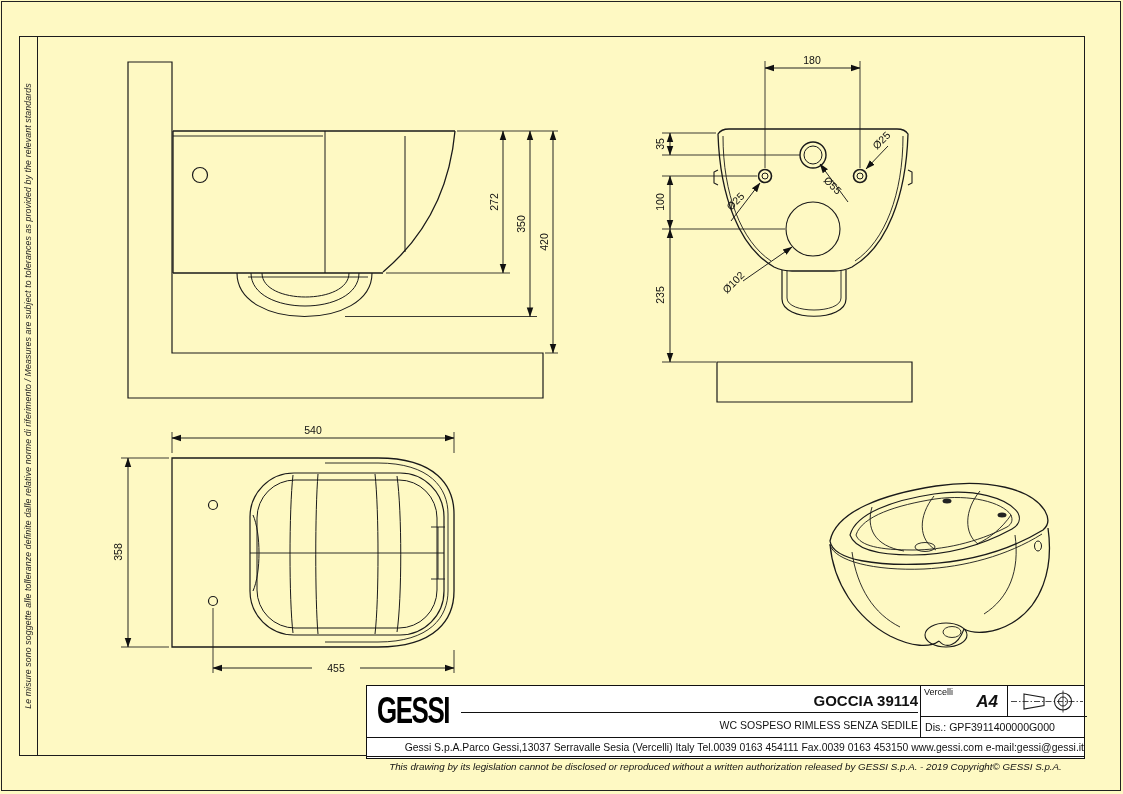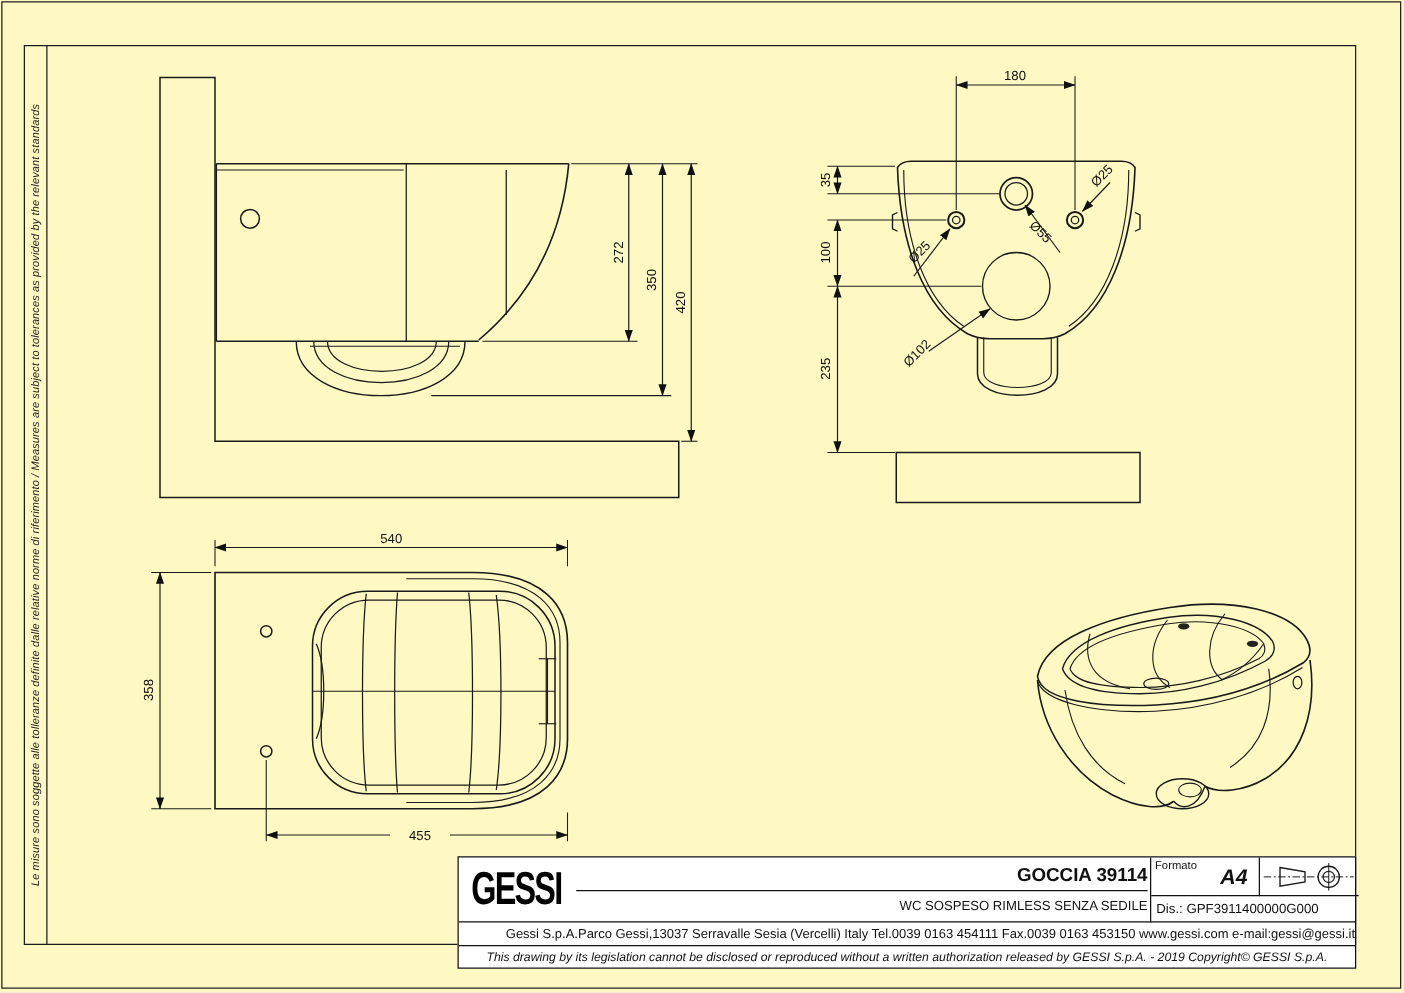--- a/index.html
+++ b/index.html
@@ -13,21 +13,21 @@
   .sidebar{position:absolute;left:19px;top:36px;width:19px;height:720px;border-right:1.1px solid #1c1c1c;box-sizing:border-box;}
   .side-note{
     position:absolute;left:50%;top:50%;
     transform:translate(-50%,-50%) rotate(-90deg);
     white-space:nowrap;font-style:italic;font-size:8.8px;color:#222;letter-spacing:0.1px;
   }
   svg{position:absolute;overflow:visible;}
   svg text{font-family:"Liberation Sans",sans-serif;font-size:10.5px;fill:#111;}
   .ln{stroke:#1a1a1a;fill:none;}
   
-  .tblock{position:absolute;left:366px;top:685px;width:719px;height:90px;border:1.5px solid #111;box-sizing:border-box;background:#fff;}
+  .tblock{position:absolute;left:366px;top:685px;width:719px;height:74px;border:1.5px solid #111;box-sizing:border-box;background:#fff;}
   .tb-row1{position:absolute;left:0;top:0;width:100%;height:52px;border-bottom:1.2px solid #111;box-sizing:border-box;}
   .tb-logo{position:absolute;left:10px;top:6px;font-weight:900;font-size:37px;line-height:38px;letter-spacing:-2px;transform:scaleX(0.70);transform-origin:left center;color:#000;}
   .tb-title{position:absolute;left:94px;top:1px;width:457px;height:26px;line-height:27px;text-align:right;font-weight:bold;font-size:15px;border-bottom:1.1px solid #111;box-sizing:border-box;}
   .tb-subtitle{position:absolute;left:94px;top:27px;width:457px;height:24px;line-height:24px;text-align:right;font-size:10.5px;}
   .tb-right{position:absolute;left:553px;top:0;width:166px;height:52px;border-left:1.2px solid #111;box-sizing:border-box;}
   .tb-formato{position:absolute;left:0;top:0;width:87px;height:31px;border-right:1.2px solid #111;border-bottom:1.2px solid #111;box-sizing:border-box;}
   .tb-formato-label{position:absolute;left:3px;top:1px;font-size:9px;}
   .tb-formato-value{position:absolute;right:9px;top:6px;font-size:17px;font-weight:bold;font-style:italic;margin-left:33px;}
   .tb-symbol{position:absolute;left:87px;top:0;width:79px;height:31px;border-bottom:1.2px solid #111;box-sizing:border-box;}
   .tb-dis{position:absolute;left:0;top:31px;width:166px;height:21px;line-height:21px;font-size:10.6px;padding-left:4px;box-sizing:border-box;white-space:nowrap;}
@@ -206,21 +206,21 @@
     </g>
   </svg>
 
   <div class="tblock">
     <div class="tb-row1">
       <div class="tb-logo">GESSI</div>
       <div class="tb-title">GOCCIA 39114</div>
       <div class="tb-subtitle">WC SOSPESO RIMLESS SENZA SEDILE</div>
       <div class="tb-right">
         <div class="tb-formato">
-          <span class="tb-formato-label">Formato</span>
+          <span class="tb-formato-label">Vercelli</span>
           <span class="tb-formato-value">A4</span>
         </div>
         <div class="tb-symbol">
           <svg style="left:2px;top:1px" width="74" height="29" viewBox="0 0 74 29">
             <path class="ln" stroke-width="0.8" stroke-dasharray="6 2 1.5 2" d="M1,14.5 H73"></path>
             <path class="ln" stroke-width="1.1" d="M14,7 L34,10.5 L34,18.5 L14,22 Z"></path>
             <circle class="ln" cx="53" cy="14.5" r="8.5" stroke-width="1.1"></circle>
             <circle class="ln" cx="53" cy="14.5" r="4.5" stroke-width="1"></circle>
             <path class="ln" stroke-width="0.8" d="M53,3.5 V25.5"></path>
           </svg>

